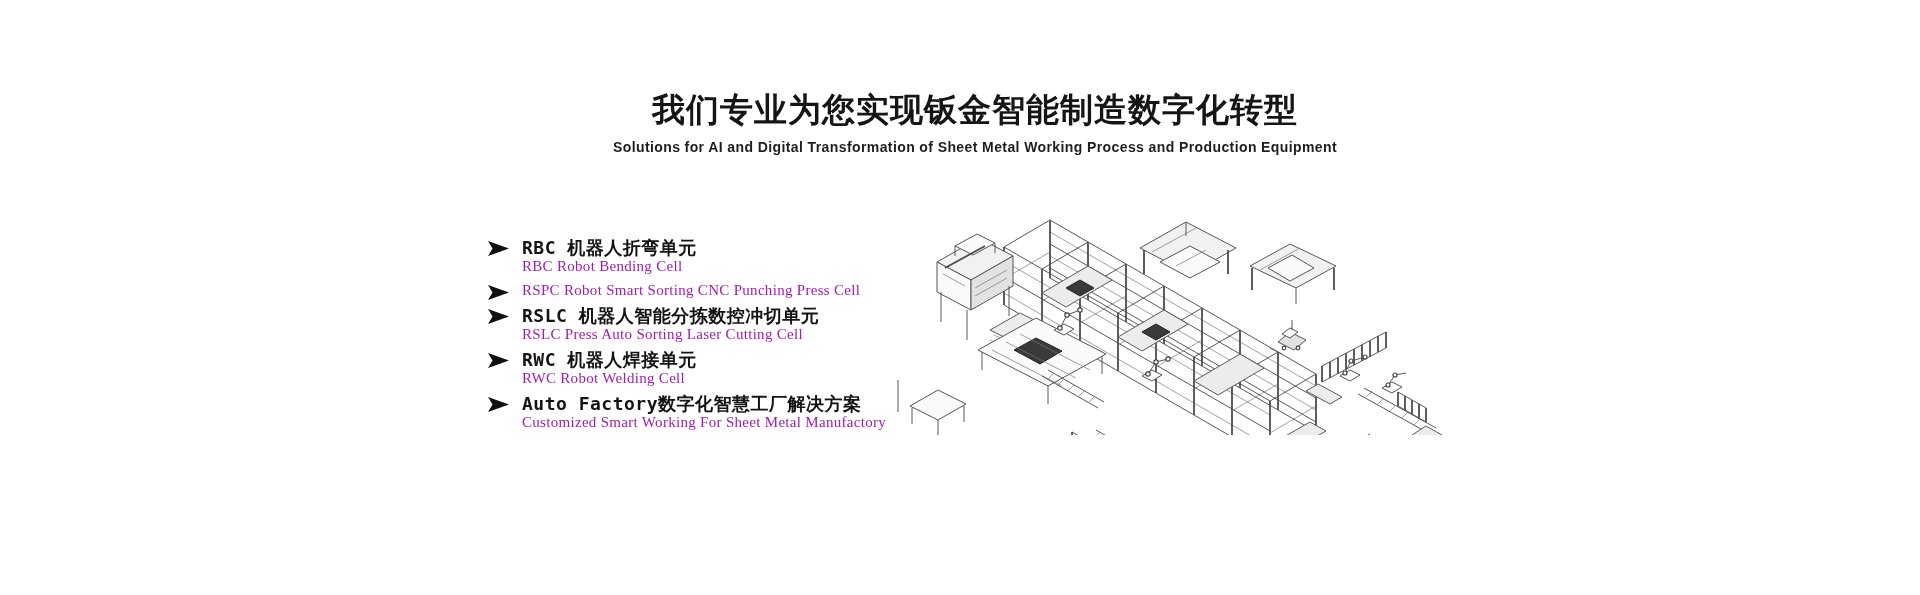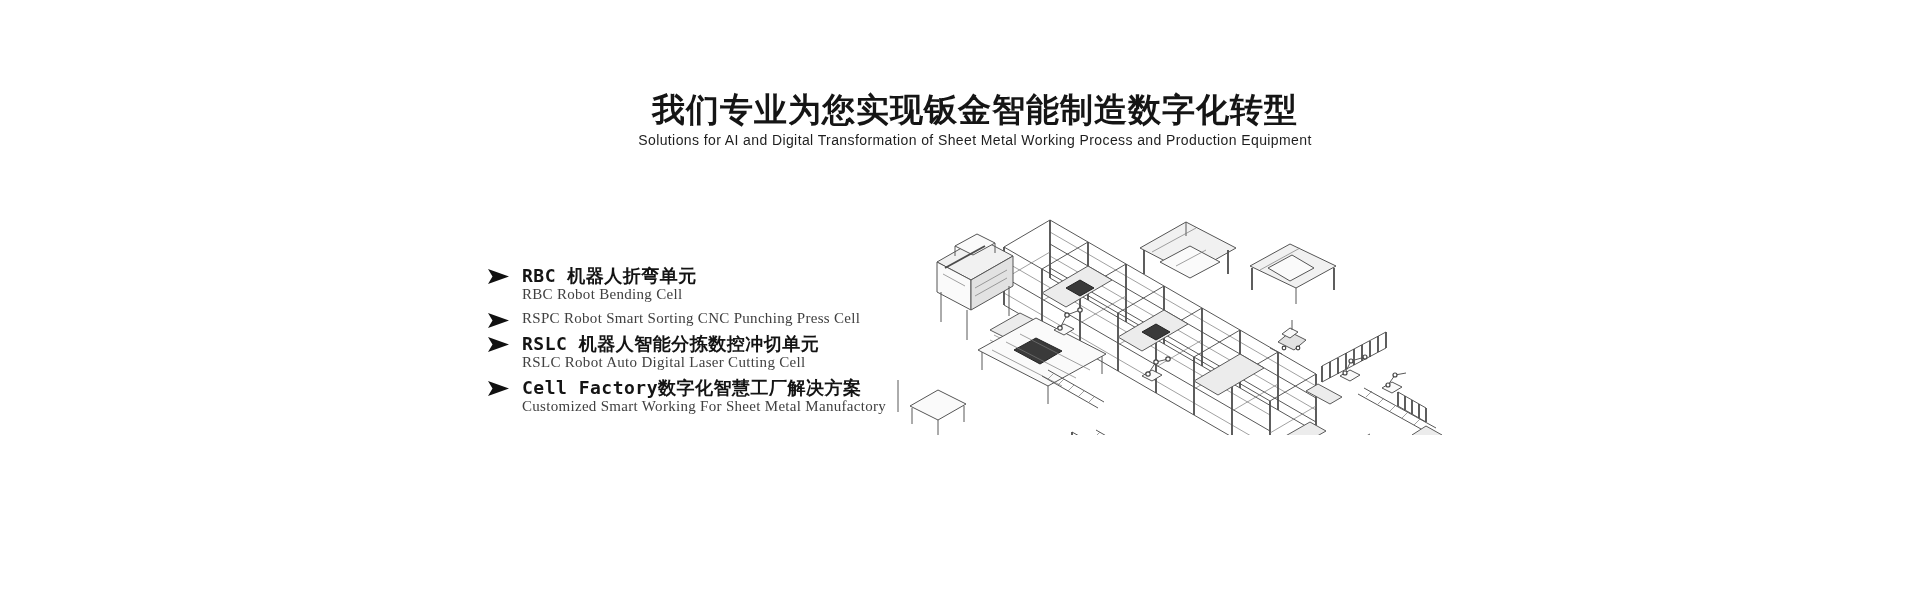--- a/index.html
+++ b/index.html
@@ -3,29 +3,29 @@
 <meta charset="utf-8">
 <style>
   html,body{margin:0;padding:0;background:#fff;}
   .page{position:relative;width:1920px;height:435px;background:#ffffff;overflow:hidden;
         font-family:"Liberation Sans",sans-serif;}
   
   .hero{position:absolute;left:975px;top:92px;transform:translateX(-50%);
         text-align:center;white-space:nowrap;}
   .hero h1{margin:0;font-size:33px;line-height:36px;font-weight:700;
            letter-spacing:1px;color:#151515;font-family:"Liberation Sans",sans-serif;}
-  .hero .sub{margin-top:4px;font-size:14px;line-height:16px;font-weight:400;
+  .hero .sub{margin-top:11px;font-size:14px;line-height:16px;font-weight:700;
              letter-spacing:0.4px;color:#1e1e1e;}
   
-  .products{position:absolute;left:522px;top:238px;margin-top:28px;}
+  .products{position:absolute;left:522px;top:238px;}
   .product{position:relative;margin-bottom:7px;}
   .p-line1{font-family:"DejaVu Sans Mono","Liberation Sans",sans-serif;
            font-size:18px;line-height:20px;font-weight:600;letter-spacing:0.5px;color:#141414;}
   .p-line2{font-family:"Liberation Serif",serif;font-size:15px;line-height:17px;
-           font-weight:400;letter-spacing:0.3px;color:#404040;}
+           font-weight:400;letter-spacing:0.3px;color:#a21caf;}
   .bullet{position:absolute;left:-34px;top:3px;width:21px;height:15px;}
   
   .artwrap{position:absolute;left:890px;top:180px;width:560px;height:348px;}
   .art .thin{stroke:#585858;stroke-width:1;fill:none;}
   .art .hair{stroke:#787878;stroke-width:0.7;fill:none;}
   .art .post{stroke:#4c4c4c;stroke-width:1.8;fill:none;}
   .art .face{stroke:#555;stroke-width:1;fill:#f1f1f1;}
   .art .facelight{stroke:#555;stroke-width:1;fill:#fafafa;}
   .art .facedark{stroke:#555;stroke-width:1;fill:#e2e2e2;}
   .art .slab{stroke:#5a5a5a;stroke-width:1;fill:#ececec;}
@@ -57,30 +57,37 @@
           <polygon points="0,0 21,7.5 0,15 4.5,7.5" fill="#111"></polygon>
         </svg>
       <div class="p-line2">RSPC Robot Smart Sorting CNC Punching Press Cell</div>
     </div>
 
     <div class="product">
       <svg class="bullet" viewBox="0 0 21 15">
           <polygon points="0,0 21,7.5 0,15 4.5,7.5" fill="#111"></polygon>
         </svg>
       <div class="p-line1">RSLC 机器人智能分拣数控冲切单元</div>
-      <div class="p-line2">RSLC Robot Auto Digital Laser Cutting Cell</div>
-    </div>
-
-
-
-    <div class="product">
-      <svg class="bullet" viewBox="0 0 21 15">
-          <polygon points="0,0 21,7.5 0,15 4.5,7.5" fill="#111"></polygon>
-        </svg>
-      <div class="p-line1">Cell Factory数字化智慧工厂解决方案</div>
+      <div class="p-line2">RSLC Press Auto Sorting Laser Cutting Cell</div>
+    </div>
+
+    <div class="product">
+      <svg class="bullet" viewBox="0 0 21 15">
+          <polygon points="0,0 21,7.5 0,15 4.5,7.5" fill="#111"></polygon>
+        </svg>
+      <div class="p-line1">RWC 机器人焊接单元</div>
+      <div class="p-line2">RWC Robot Welding Cell</div>
+    </div>
+
+
+    <div class="product">
+      <svg class="bullet" viewBox="0 0 21 15">
+          <polygon points="0,0 21,7.5 0,15 4.5,7.5" fill="#111"></polygon>
+        </svg>
+      <div class="p-line1">Auto Factory数字化智慧工厂解决方案</div>
       <div class="p-line2">Customized Smart Working For Sheet Metal Manufactory</div>
     </div>
 
   </div>
 
   <div class="artwrap">
   <svg class="art" viewBox="0 0 560 348" width="560" height="348" aria-hidden="true">
 
     <g>
 

